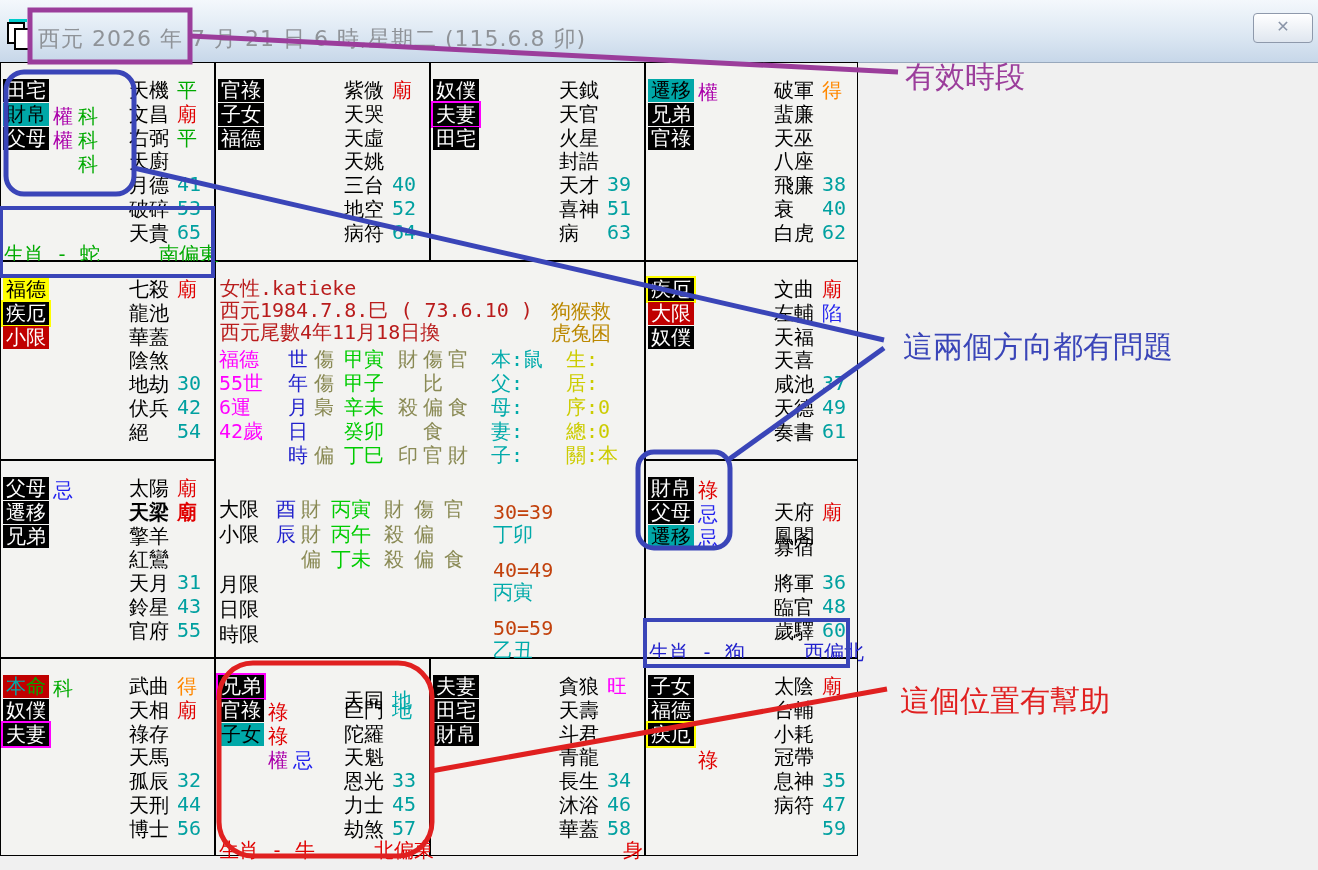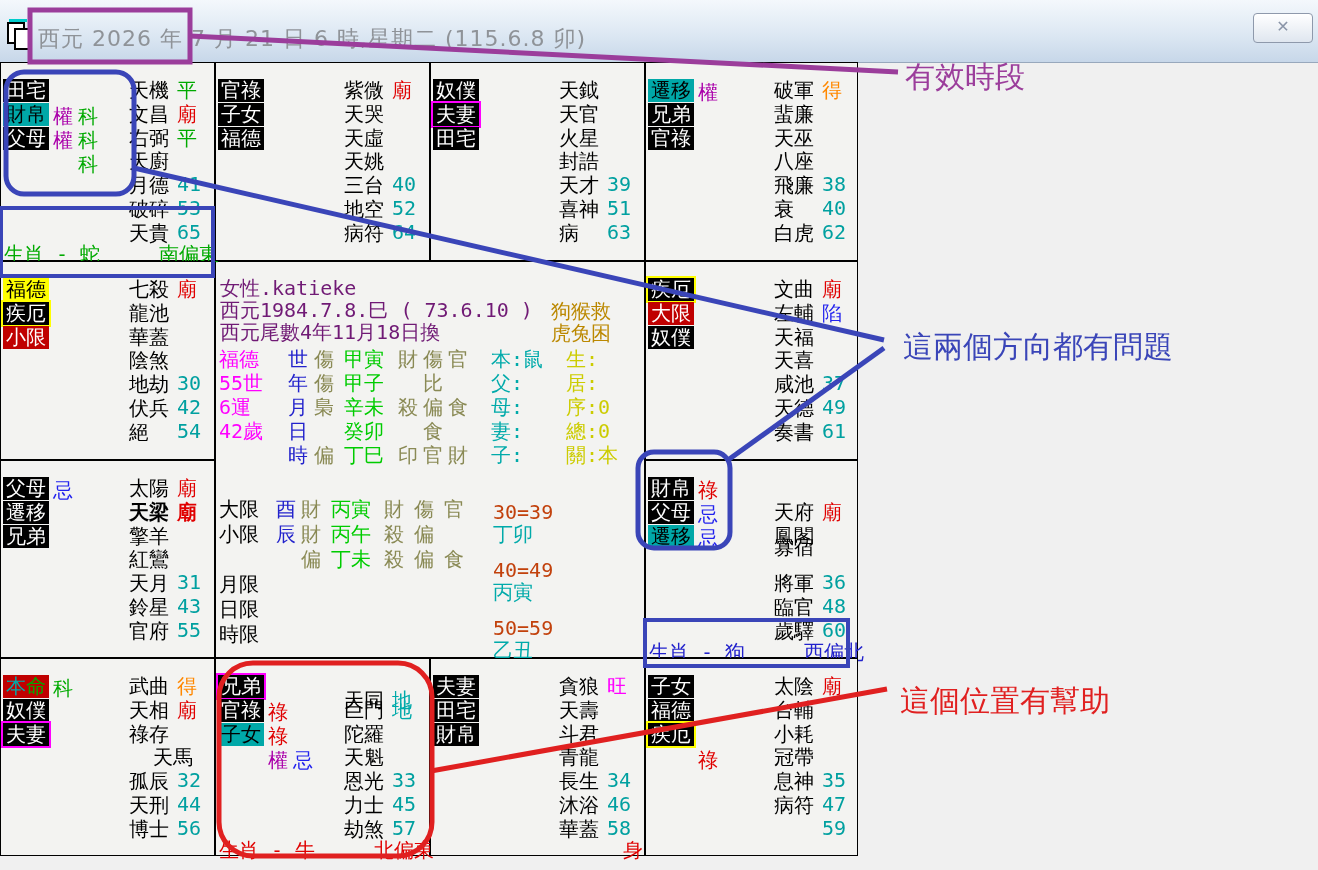--- a/index.html
+++ b/index.html
@@ -38,21 +38,21 @@
   .corner-right{position:absolute;white-space:pre}
 
   
   .c-re{color:#e00000}.c-pu{color:#aa00aa}.c-gr{color:#00aa00}.c-bl{color:#2222ee}
   .c-te{color:#00aaaa}.c-nu{color:#00a0a0}.c-or{color:#ff8800}.c-ma{color:#ff00ff}
   .c-ol{color:#b8b800}.c-go{color:#bb8800}.c-bc{color:#2222cc}
 
   
   .center-panel{position:absolute;left:215px;top:199px;width:430px;height:397px;border:1px solid #000;
     box-sizing:border-box;background:#f3f3f1}
-  .cline{position:absolute;left:4px;white-space:pre;color:#701a75;font-size:20px}
+  .cline{position:absolute;left:4px;white-space:pre;color:#b91c1c;font-size:20px}
   .side-label{position:absolute;left:335px;white-space:pre;font-size:20px}
   .ptable{position:absolute;left:3px;top:84px;font-size:20px}
   .prow{display:flex;height:24px}
   .pc{flex:none;white-space:pre}
   .pc1{width:69px;color:#ff00ff}.pc2{width:26px;color:#2222cc}.pc3{width:30px;color:#8a8a55}
   .pc4{width:54px;color:#00cc00}.pc5{width:93px;color:#8a8a55;letter-spacing:5px}
   .pc6{width:75px;color:#00aaaa}.pc7{color:#cccc00}
   .ltable{position:absolute;left:3px;top:234px;font-size:20px}
   .lrow{display:flex;height:25px}
   .lc1{width:57px;color:#000}.lc2{width:25px;color:#2222cc}.lc3{width:30px;color:#8a8a55}
@@ -456,21 +456,21 @@
         <span class="star-name">武曲</span>
         <span class="star-suffix c-or">得</span>
       </div>
       <div class="star-row" style="top: 38px;">
         <span class="star-name">天相</span>
         <span class="star-suffix c-re">廟</span>
       </div>
       <div class="star-row" style="top: 62px;">
         <span class="star-name">祿存</span>
       </div>
-      <div class="star-row" style="top: 85px; margin-left: 24px;">
+      <div class="star-row" style="top: 85px;">
         <span class="star-name">天馬</span>
       </div>
       <div class="star-row" style="top: 109px;">
         <span class="star-name">孤辰</span>
         <span class="star-suffix c-nu">32</span>
       </div>
       <div class="star-row" style="top: 133px;">
         <span class="star-name">天刑</span>
         <span class="star-suffix c-nu">44</span>
       </div>

